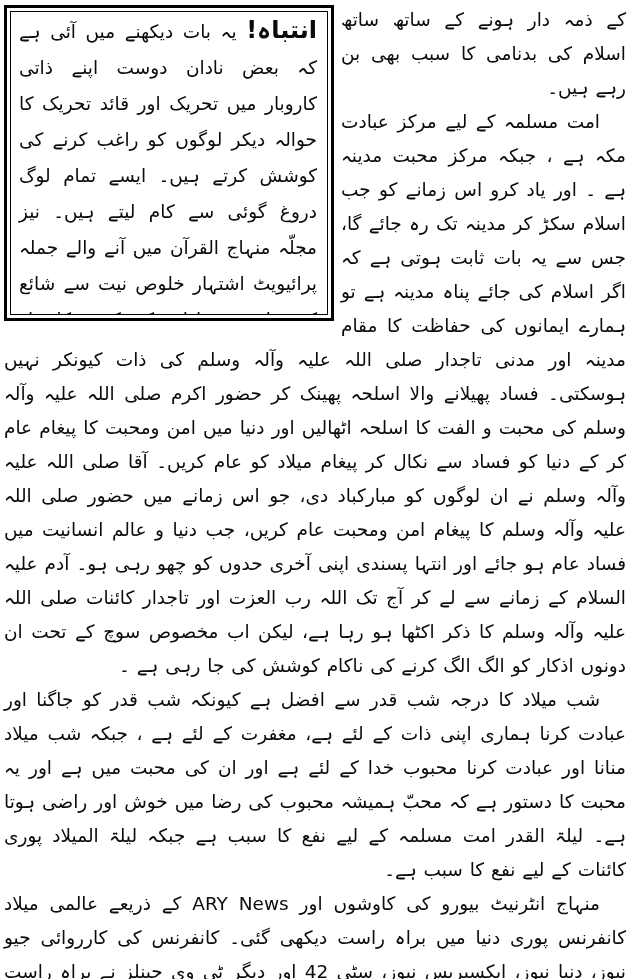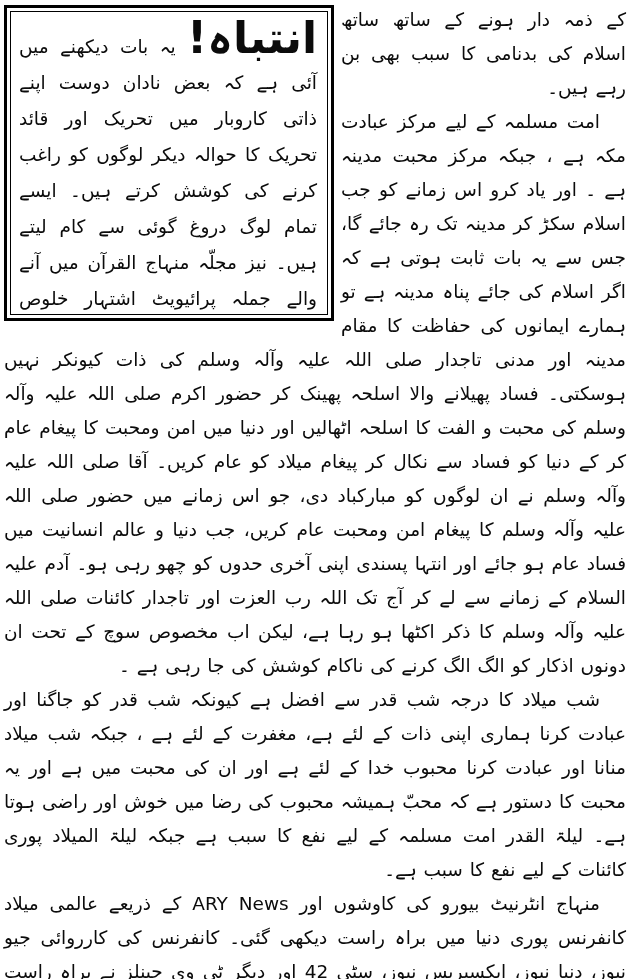--- a/index.html
+++ b/index.html
@@ -35,21 +35,21 @@
     padding: 2px 10px 2px 8px;
     text-align: justify;
     overflow: hidden;
   }
   .notice-text {
     font-size: 18.5px;
     line-height: 36px;
     word-spacing: 1px;
   }
   .notice-title {
-    font-size: 44px;
+    font-size: 24px;
     font-weight: 700;
     line-height: 1.1;
     letter-spacing: -1px;
     white-space: nowrap;
   }
   .para {
     font-size: 18.5px;
     line-height: 34px;
     text-align: justify;
     text-indent: 26px;

